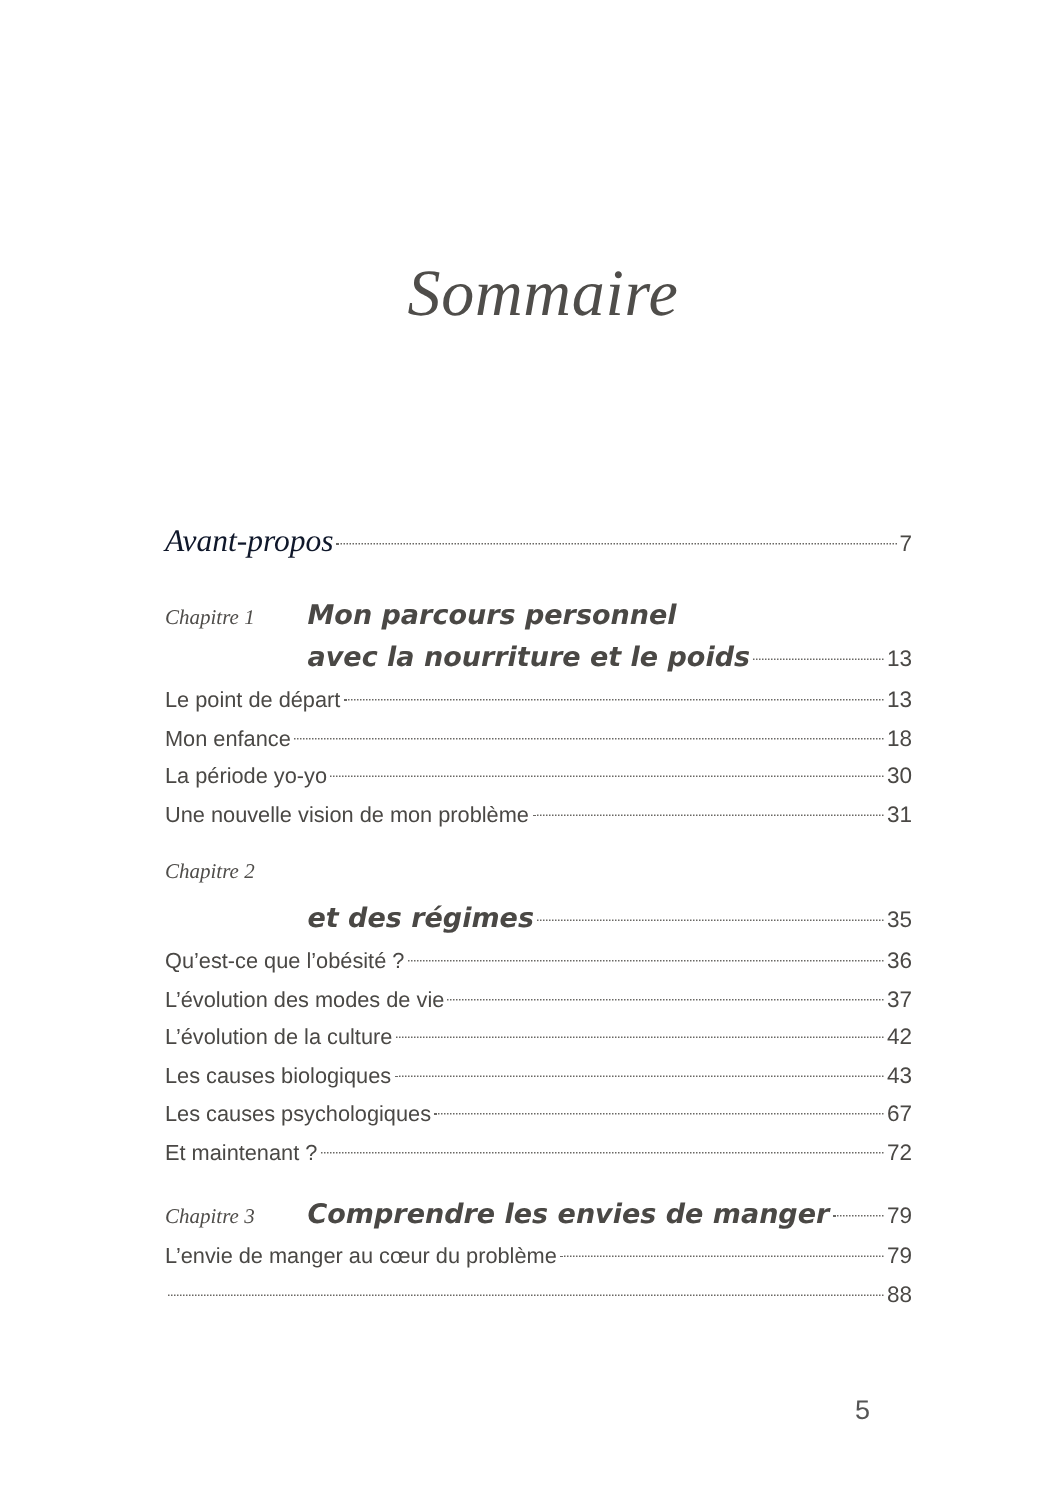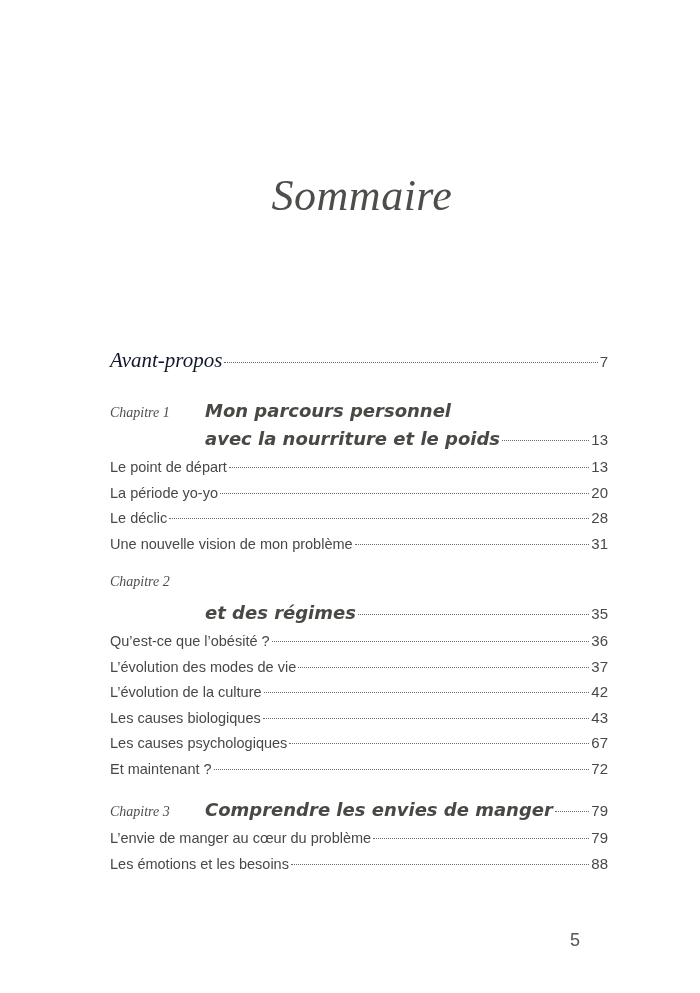--- a/index.html
+++ b/index.html
@@ -53,28 +53,28 @@
       <span class="leader"></span>
       <span class="pg">13</span>
     </div>
   </div>
   <div class="row sub-row">
       <span class="sub">Le point de départ</span>
       <span class="leader"></span>
       <span class="pg">13</span>
     </div>
   <div class="row sub-row">
+      <span class="sub">Mon enfance</span>
+      <span class="leader"></span>
+      <span class="pg">18</span>
+    </div>
+  <div class="row sub-row">
       <span class="sub">La période yo-yo</span>
       <span class="leader"></span>
-      <span class="pg">20</span>
-    </div>
-  <div class="row sub-row">
-      <span class="sub">Le déclic</span>
-      <span class="leader"></span>
-      <span class="pg">28</span>
+      <span class="pg">30</span>
     </div>
   <div class="row sub-row">
       <span class="sub">Une nouvelle vision de mon problème</span>
       <span class="leader"></span>
       <span class="pg">31</span>
     </div>
 
   <div class="chap-head" style="margin-top:14px">
     <div class="chap-line1">
       <span class="chap-label">Chapitre 2</span>
@@ -123,20 +123,19 @@
       <span class="leader"></span>
       <span class="pg">79</span>
     </div>
   </div>
   <div class="row sub-row">
       <span class="sub">L’envie de manger au cœur du problème</span>
       <span class="leader"></span>
       <span class="pg">79</span>
     </div>
   <div class="row sub-row">
-      <span class="sub">Les émotions et les besoins</span>
       <span class="leader"></span>
       <span class="pg">88</span>
     </div>
 
 </div>
 
 <div class="folio">5</div>
 
 </body></html>

